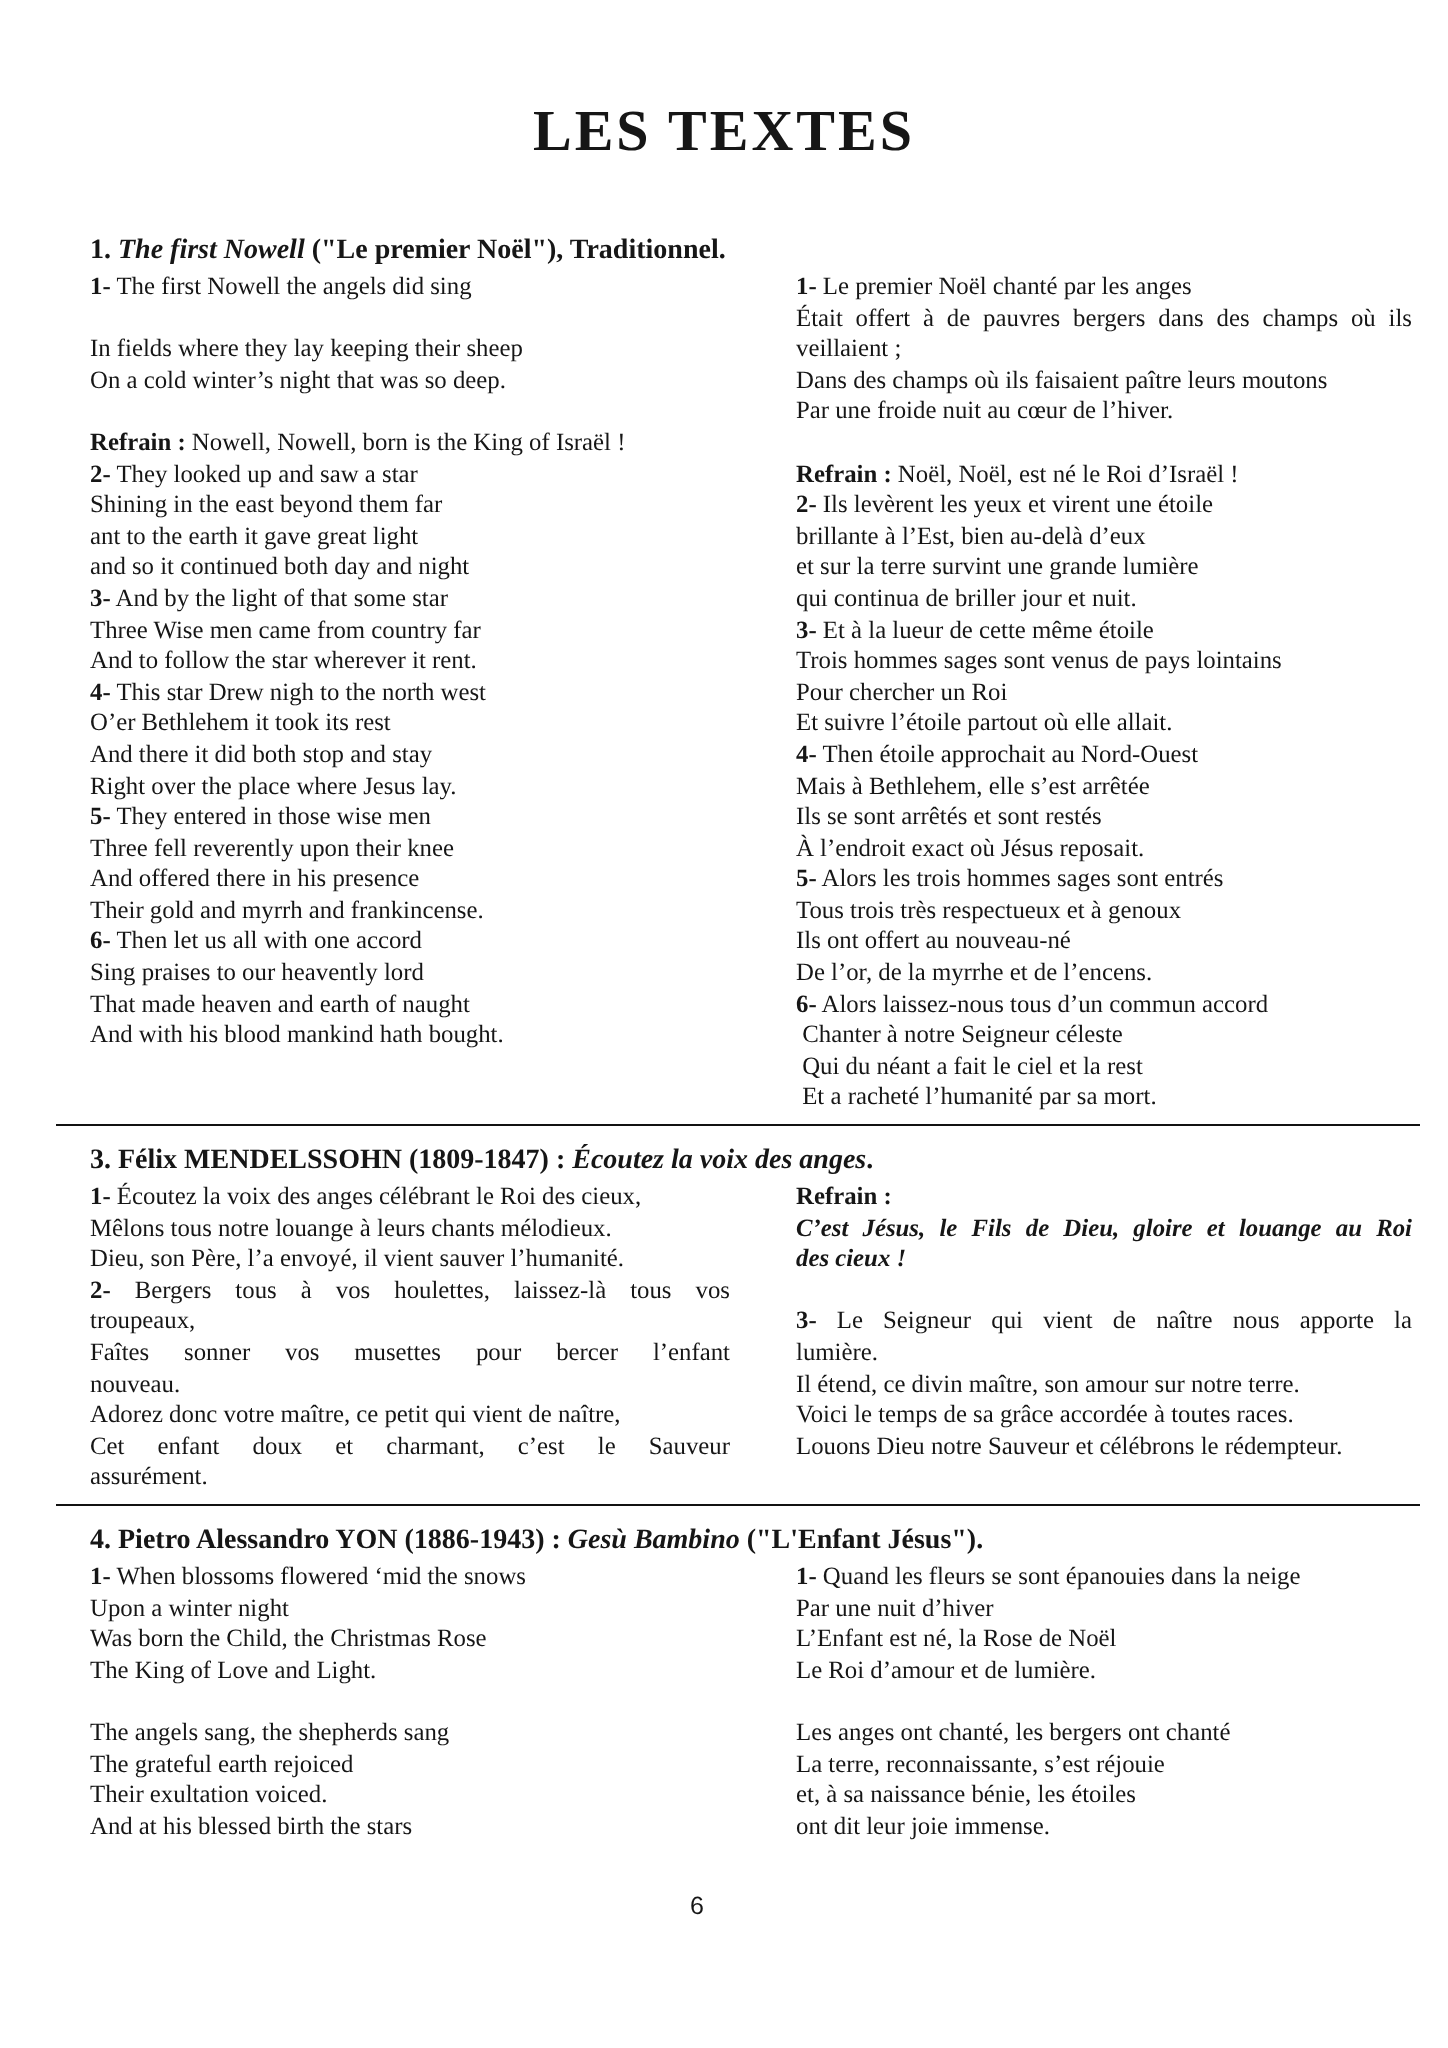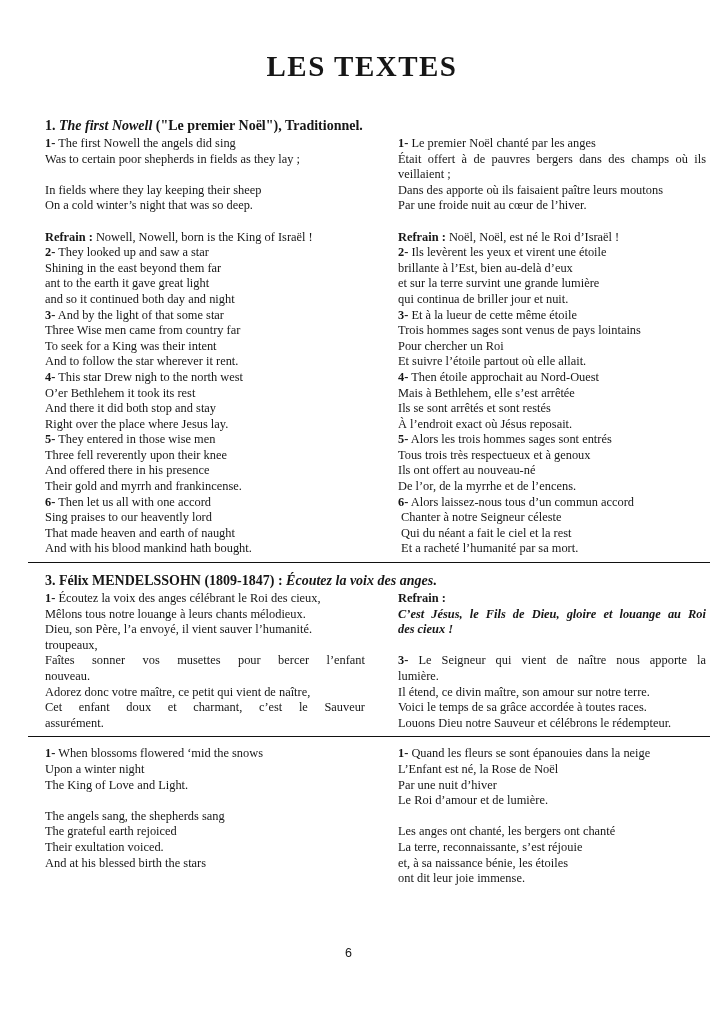--- a/index.html
+++ b/index.html
@@ -71,52 +71,50 @@
 <body>
 
 <div class="page">
   <h1 class="doc-title">LES TEXTES</h1>
   <div id="sections">
       <section>
         <h2 class="song-heading"><span class="b">1. </span><span class="bi">The first Nowell</span><span class="b"> ("Le premier Noël"), Traditionnel.</span></h2>
         <div class="cols">
           <div class="col left">
             <div class="line"><span class="vnum">1-</span><span> The first Nowell the angels did sing</span></div>
-            <div class="line"><span>Was to certain poor shepherds in fields as they lay ;</span></div>
             <div class="line"><span></span></div>
             <div class="line"><span>In fields where they lay keeping their sheep</span></div>
             <div class="line"><span>On a cold winter’s night that was so deep.</span></div>
             <div class="line"><span></span></div>
             <div class="line"><span class="vnum">Refrain :</span><span> Nowell, Nowell, born is the King of Israël !</span></div>
             <div class="line"><span class="vnum">2-</span><span> They looked up and saw a star</span></div>
             <div class="line"><span>Shining in the east beyond them far</span></div>
             <div class="line"><span>ant to the earth it gave great light</span></div>
             <div class="line"><span>and so it continued both day and night</span></div>
             <div class="line"><span class="vnum">3-</span><span> And by the light of that some star</span></div>
             <div class="line"><span>Three Wise men came from country far</span></div>
-            <div class="line"><span>To seek for a King was their intent</span></div>
             <div class="line"><span>And to follow the star wherever it rent.</span></div>
             <div class="line"><span class="vnum">4-</span><span> This star Drew nigh to the north west</span></div>
             <div class="line"><span>O’er Bethlehem it took its rest</span></div>
             <div class="line"><span>And there it did both stop and stay</span></div>
             <div class="line"><span>Right over the place where Jesus lay.</span></div>
             <div class="line"><span class="vnum">5-</span><span> They entered in those wise men</span></div>
             <div class="line"><span>Three fell reverently upon their knee</span></div>
             <div class="line"><span>And offered there in his presence</span></div>
             <div class="line"><span>Their gold and myrrh and frankincense.</span></div>
             <div class="line"><span class="vnum">6-</span><span> Then let us all with one accord</span></div>
             <div class="line"><span>Sing praises to our heavently lord</span></div>
             <div class="line"><span>That made heaven and earth of naught</span></div>
             <div class="line"><span>And with his blood mankind hath bought.</span></div>
           </div>
           <div class="col right">
             <div class="line"><span class="vnum">1-</span><span> Le premier Noël chanté par les anges</span></div>
             <div class="line j"><span>Était offert à de pauvres bergers dans des champs où  ils</span></div>
             <div class="line"><span>veillaient ;</span></div>
-            <div class="line"><span>Dans des apporte où ils faisaient paître leurs moutons</span></div>
+            <div class="line"><span>Dans des champs où ils faisaient paître leurs moutons</span></div>
             <div class="line"><span>Par une froide nuit au cœur de l’hiver.</span></div>
             <div class="line"><span></span></div>
             <div class="line"><span class="vnum">Refrain :</span><span> Noël, Noël, est né le Roi d’Israël !</span></div>
             <div class="line"><span class="vnum">2-</span><span> Ils levèrent les yeux et virent une étoile</span></div>
             <div class="line"><span>brillante à l’Est, bien au-delà d’eux</span></div>
             <div class="line"><span>et sur la terre survint une grande lumière</span></div>
             <div class="line"><span>qui continua de briller jour et nuit.</span></div>
             <div class="line"><span class="vnum">3-</span><span> Et à la lueur de cette même étoile</span></div>
             <div class="line"><span>Trois hommes sages sont venus de pays lointains</span></div>
             <div class="line"><span>Pour chercher un Roi</span></div>
@@ -137,20 +135,21 @@
         </div>
       </section>
       <div class="divider"></div>
       <section>
         <h2 class="song-heading"><span class="b">3. Félix MENDELSSOHN (1809-1847) : </span><span class="bi">Écoutez la voix des anges</span><span class="b">.</span></h2>
         <div class="cols">
           <div class="col left">
             <div class="line"><span class="vnum">1-</span><span> Écoutez la voix des anges célébrant le Roi des cieux,</span></div>
             <div class="line"><span>Mêlons tous notre louange à leurs chants mélodieux.</span></div>
             <div class="line"><span>Dieu, son Père, l’a envoyé, il vient sauver l’humanité.</span></div>
+            <div class="line j"><span class="vnum">2-</span><span> Bergers tous à vos houlettes, laissez-là tous vos</span></div>
             <div class="line"><span>troupeaux,</span></div>
             <div class="line j"><span>Faîtes sonner vos musettes pour bercer l’enfant</span></div>
             <div class="line"><span>nouveau.</span></div>
             <div class="line"><span>Adorez donc votre maître, ce petit qui vient de naître,</span></div>
             <div class="line j"><span>Cet enfant doux et charmant, c’est le Sauveur</span></div>
             <div class="line"><span>assurément.</span></div>
           </div>
           <div class="col right">
             <div class="line"><span class="vnum">Refrain :</span><span></span></div>
             <div class="line j i"><span>C’est Jésus, le Fils de Dieu, gloire et louange au Roi</span></div>
@@ -159,35 +158,37 @@
             <div class="line j"><span class="vnum">3-</span><span> Le Seigneur qui vient de naître nous apporte la</span></div>
             <div class="line"><span>lumière.</span></div>
             <div class="line"><span>Il étend, ce divin maître, son amour sur notre terre.</span></div>
             <div class="line"><span>Voici le temps de sa grâce accordée à toutes races.</span></div>
             <div class="line"><span>Louons Dieu notre Sauveur et célébrons le rédempteur.</span></div>
           </div>
         </div>
       </section>
       <div class="divider"></div>
       <section>
+        <h2 class="song-heading"><span class="b">4. Pietro Alessandro YON (1886-1943) : </span><span class="bi">Gesù Bambino</span><span class="b"> ("L'Enfant Jésus").</span></h2>
         <div class="cols">
           <div class="col left">
             <div class="line"><span class="vnum">1-</span><span> When blossoms flowered ‘mid the snows</span></div>
             <div class="line"><span>Upon a winter night</span></div>
+            <div class="line"><span>Was born the Child, the Christmas Rose</span></div>
             <div class="line"><span>The King of Love and Light.</span></div>
             <div class="line"><span></span></div>
             <div class="line"><span>The angels sang, the shepherds sang</span></div>
             <div class="line"><span>The grateful earth rejoiced</span></div>
             <div class="line"><span>Their exultation voiced.</span></div>
             <div class="line"><span>And at his blessed birth the stars</span></div>
           </div>
           <div class="col right">
             <div class="line"><span class="vnum">1-</span><span> Quand les fleurs se sont épanouies dans la neige</span></div>
+            <div class="line"><span>Par une nuit d’hiver</span></div>
             <div class="line"><span>L’Enfant est né, la Rose de Noël</span></div>
-            <div class="line"><span>Par une nuit d’hiver</span></div>
             <div class="line"><span>Le Roi d’amour et de lumière.</span></div>
             <div class="line"><span></span></div>
             <div class="line"><span>Les anges ont chanté, les bergers ont chanté</span></div>
             <div class="line"><span>La terre, reconnaissante, s’est réjouie</span></div>
             <div class="line"><span>et, à sa naissance bénie, les étoiles</span></div>
             <div class="line"><span>ont dit leur joie immense.</span></div>
           </div>
         </div>
       </section>
       <div class="sect-gap"></div>

